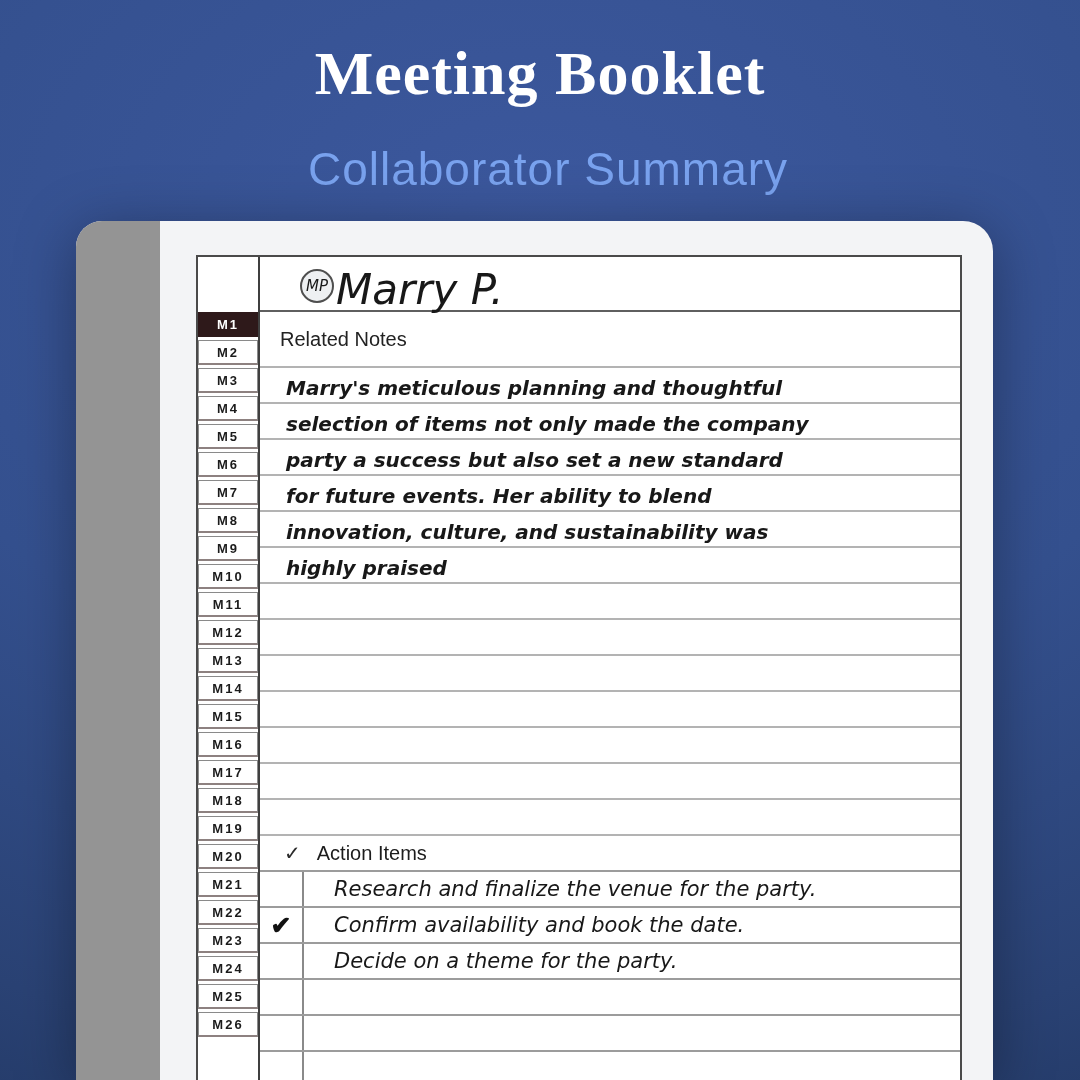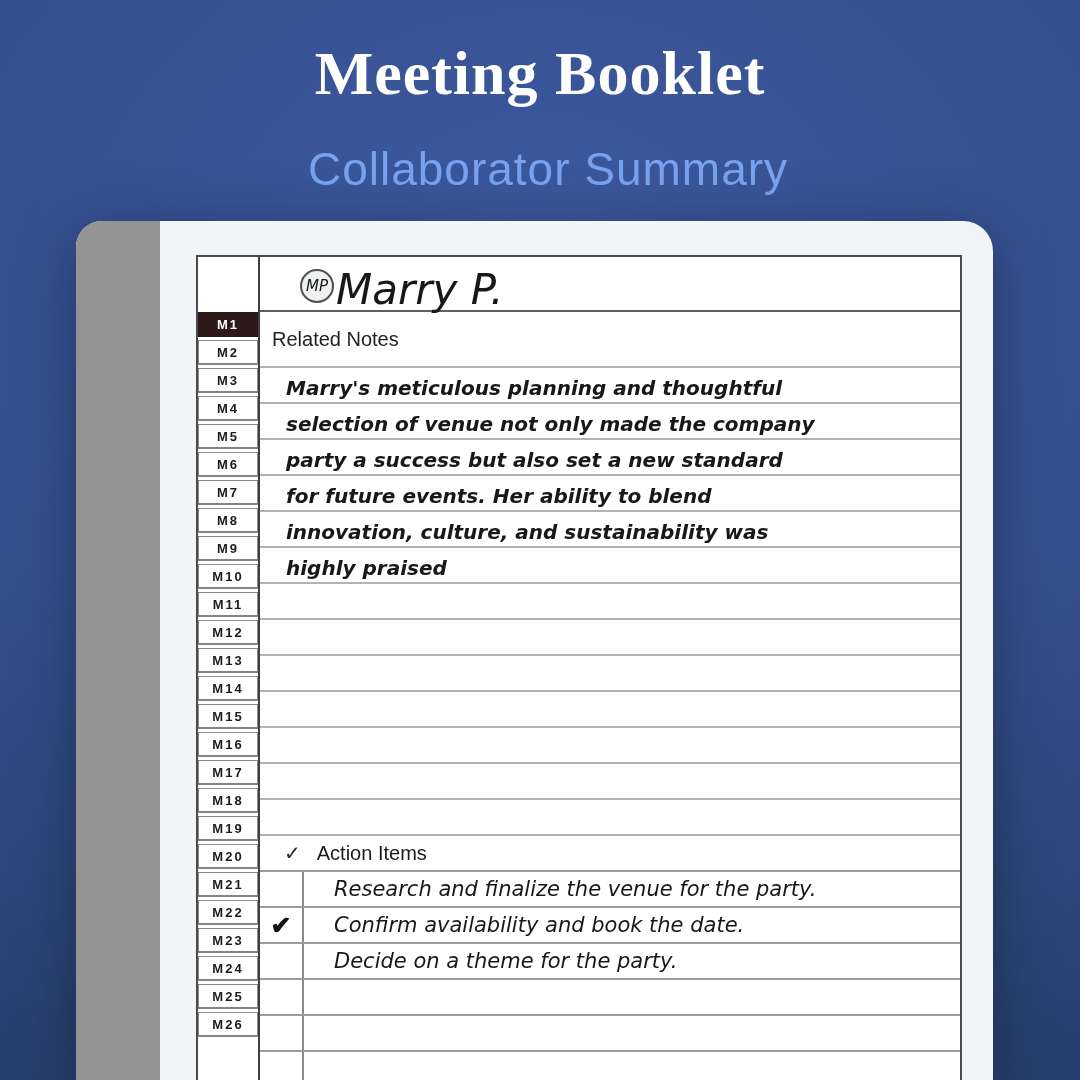--- a/index.html
+++ b/index.html
@@ -67,21 +67,21 @@
     position:absolute; left:16px; top:12px; width:34px; height:34px;
     border-radius:50%; border:2px solid #4f4f4f; background:#eef0f2;
     display:flex; align-items:center; justify-content:center;
     font-size:15px; letter-spacing:0px;margin-left:24px;
   }
   .collab-name { position:absolute; left:76px; top:8px; font-size:42px; }
 
   
   .related-row {
     height:56px; border-bottom:2px solid #b3b3b3;
-    display:flex; align-items:center; padding-left:12px;
+    display:flex; align-items:center; padding-left:20px;
     font-size:20px; color:#222222;
   }
   .notes-area { position:relative; height:468px; }
   .rule-row { height:36px; border-bottom:2px solid #b3b3b3; }
   .note-text { position:absolute; left:26px; top:1px; right:10px; }
   .note-line { height:36px; line-height:38px; font-size:20px; white-space:nowrap;font-weight:bold; }
 
   
   .action-header {
     height:36px; border-bottom:2px solid #9c9c9c;
@@ -167,21 +167,21 @@
             <div class="rule-row"></div>
             <div class="rule-row"></div>
             <div class="rule-row"></div>
             <div class="rule-row"></div>
             <div class="rule-row"></div>
             <div class="rule-row"></div>
             <div class="rule-row"></div>
           </div>
         <div class="note-text hand" id="note-text">
             <div class="note-line">Marry's meticulous planning and thoughtful</div>
-            <div class="note-line">selection of venue not only made the company</div>
+            <div class="note-line">selection of items not only made the company</div>
             <div class="note-line">party a success but also set a new standard</div>
             <div class="note-line">for future events. Her ability to blend</div>
             <div class="note-line">innovation, culture, and sustainability was</div>
             <div class="note-line">highly praised</div>
           </div>
       </div>
 
       <div class="action-header">
         <span class="action-check-icon">✓</span>
         <span class="action-label">Action Items</span>

